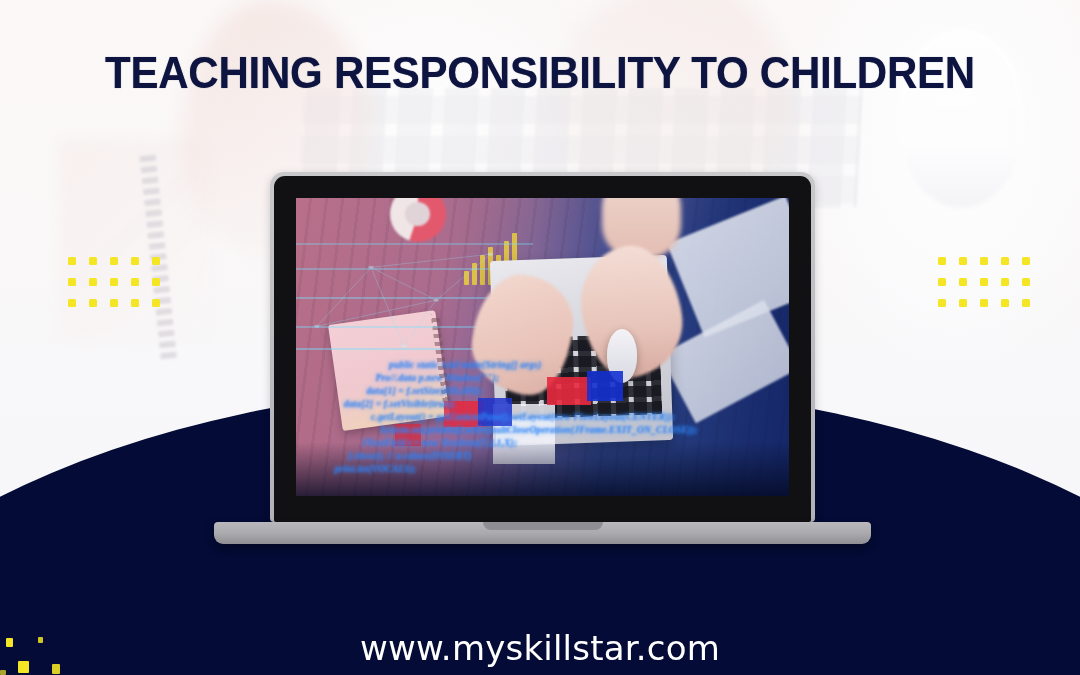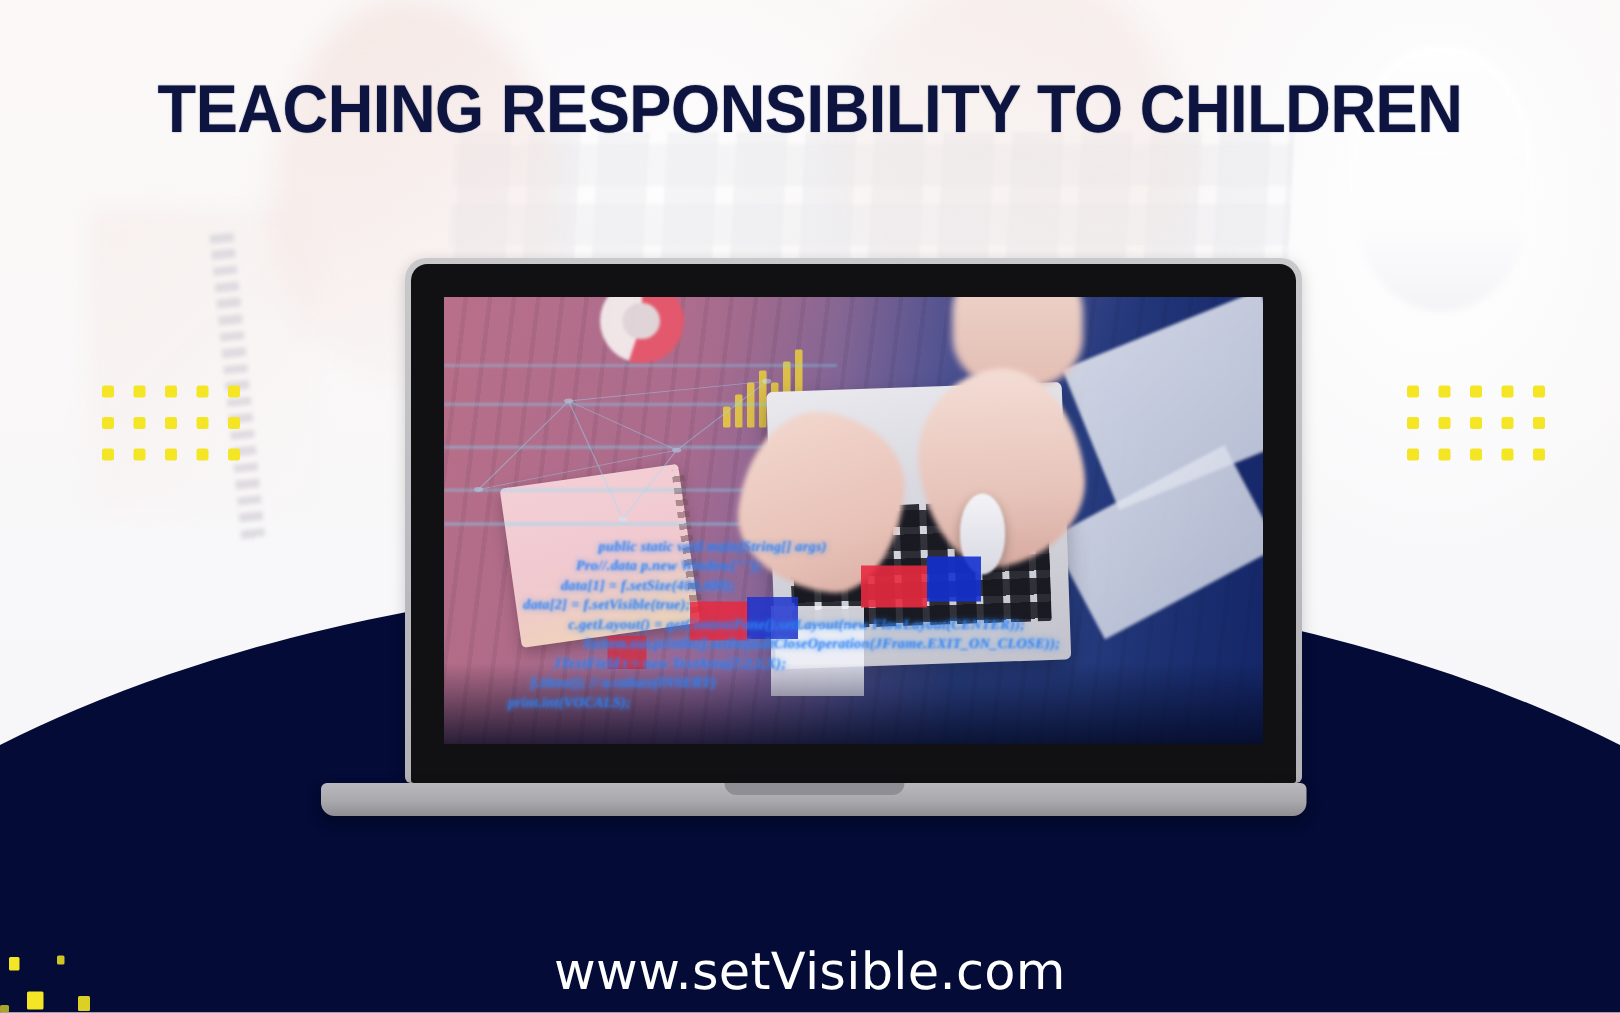--- a/index.html
+++ b/index.html
@@ -119,21 +119,21 @@
   }
 
   
   .laptop {
     position:absolute;
     left:270px; top:172px;
     width:545px;
   }
   .laptop-lid {
     position:relative;
-    width:598px; height:350px;
+    width:545px; height:350px;
     background:linear-gradient(180deg,#c9c9cc 0%, #bdbdc1 50%, #b2b2b6 100%);
     border-radius:14px 14px 4px 4px;
     padding:4px 4px 0 4px;
     box-shadow:0 3px 10px rgba(0,0,0,0.18);
   }
   .laptop-bezel {
     width:100%; height:100%;
     background:#111114;
     border-radius:11px 11px 2px 2px;
     padding:22px 22px 26px 22px;
@@ -479,15 +479,15 @@
           </div>
 
         </div>
       </div>
     </div>
     <div class="laptop-base">
       <div class="laptop-notch"></div>
     </div>
   </div>
 
-  <div class="url">www.setVisible.com</div>
+  <div class="url">www.myskillstar.com</div>
 
 </div>
 
 </body></html>

